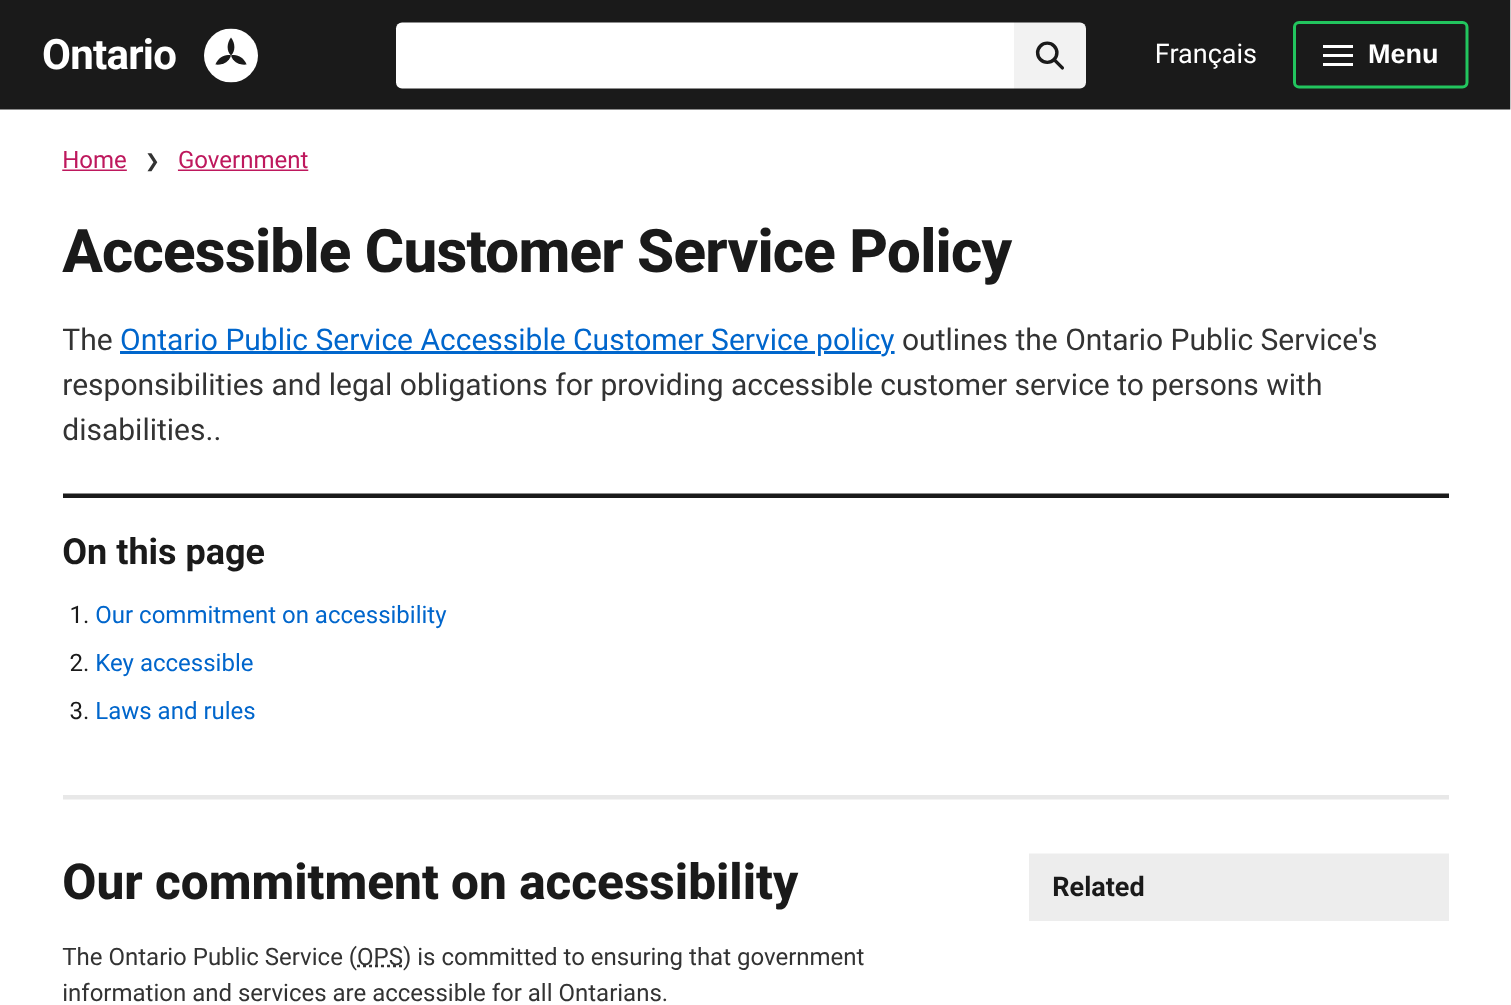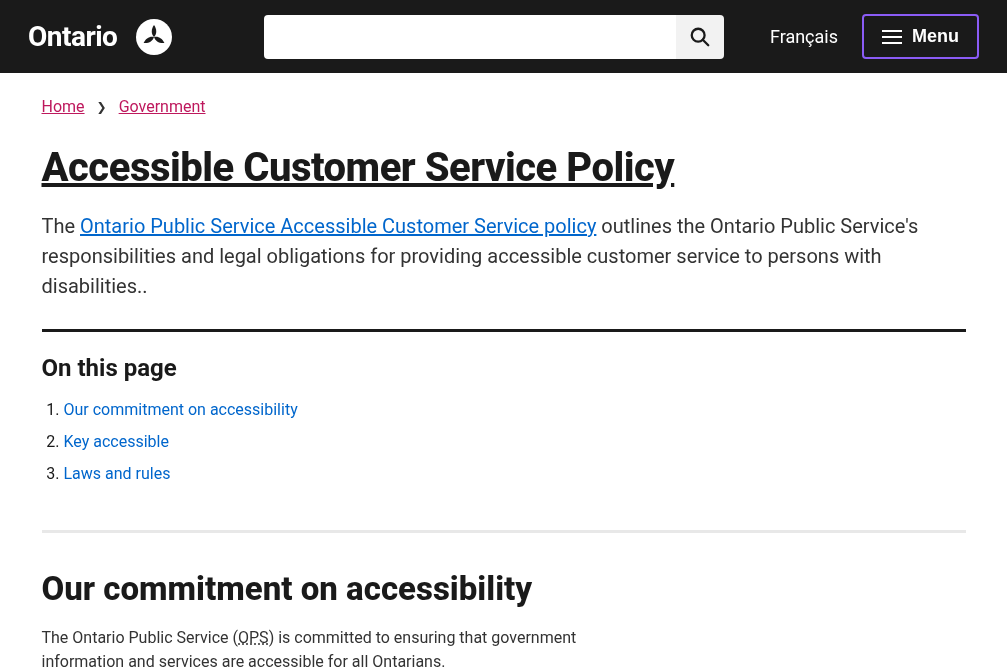--- a/index.html
+++ b/index.html
@@ -6,28 +6,28 @@
 body { font-family: -apple-system, BlinkMacSystemFont, "Segoe UI", Roboto, Helvetica, Arial, sans-serif; color: #1a1a1a; }
 .header { background: #1a1a1a; color: #fff; display: flex; align-items: center; padding: 14px 28px; gap: 24px; }
 .logo-wrap { display: flex; align-items: center; gap: 19px; font-size: 28px; font-weight: 700; letter-spacing: -0.5px; }
 .logo-wrap svg { width: 36px; height: 36px; }
 .search-form { display: flex; flex: 0 0 460px; margin-left: 68px; }
 .search-input { flex: 1; background: #fff; border: none; height: 44px; padding: 0 14px; font-size: 16px; border-radius: 4px 0 0 4px; }
 .search-btn { width: 48px; height: 44px; background: #f2f2f2; border: none; border-radius: 0 4px 4px 0; display: flex; align-items: center; justify-content: center; cursor: pointer; }
 .search-btn svg { width: 22px; height: 22px; }
 .header-right { margin-left: auto; display: flex; align-items: center; gap: 24px; }
 .lang-link { color: #fff; text-decoration: none; font-size: 18px; font-weight: 400; }
-.menu-btn { display: flex; align-items: center; gap: 10px; border: 2px solid #8b5cf6; background: transparent; color: #fff; padding: 10px 18px; font-size: 18px; font-weight: 600; border-radius: 4px; cursor: pointer; }
+.menu-btn { display: flex; align-items: center; gap: 10px; border: 2px solid #22c55e; background: transparent; color: #fff; padding: 10px 18px; font-size: 18px; font-weight: 600; border-radius: 4px; cursor: pointer; }
 .burger { display: flex; flex-direction: column; gap: 4px; }
 .burger span { width: 20px; height: 2px; background: #fff; display: block; }
 .content { max-width: 980px; margin: 0 auto; padding: 24px 28px 0 28px; }
 .breadcrumb { display: flex; align-items: center; gap: 12px; font-size: 16px; margin-bottom: 28px; }
 .breadcrumb a { color: #be185d; text-decoration: underline; }
 .breadcrumb .chev { font-size: 12px; color: #333; }
-h1 { font-size: 40px; font-weight: 800; letter-spacing: -0.5px; margin-bottom: 20px; text-decoration: underline; }
+h1 { font-size: 40px; font-weight: 800; letter-spacing: -0.5px; margin-bottom: 20px; }
 .intro { font-size: 20px; line-height: 1.5; color: #333; margin-bottom: 28px; }
 .intro a { color: #0066cc; text-decoration: underline; }
 .thick-rule { border: none; border-top: 3px solid #1a1a1a; margin-bottom: 22px; }
 .otp-title { font-size: 24px; font-weight: 700; margin-bottom: 12px; }
 .otp-cols { display: flex; gap: 60px; margin-bottom: 40px; }
 .otp-cols ol { list-style-position: outside; padding-left: 22px; }
 .otp-cols li { font-size: 16px; line-height: 2; color: #1a1a1a; }
 .otp-cols li a { color: #0066cc; text-decoration: none; }
 .thin-rule { border: none; border-top: 3px solid #e8e8e8; margin-bottom: 36px; }
 .two-col { display: flex; gap: 48px; }
@@ -106,16 +106,17 @@
 
   <div class="two-col">
     <div class="main-col">
       <h2>Our commitment on accessibility</h2>
       <p>
         <span>The Ontario Public Service (</span><span class="abbr">OPS</span><span>) is committed to ensuring that government information and services are accessible for all Ontarians.</span>
       </p>
 
     </div>
     <aside class="side-col">
+      <div class="related-header">Related</div>
     </aside>
   </div>
 
 </div>
 
 </body></html>

